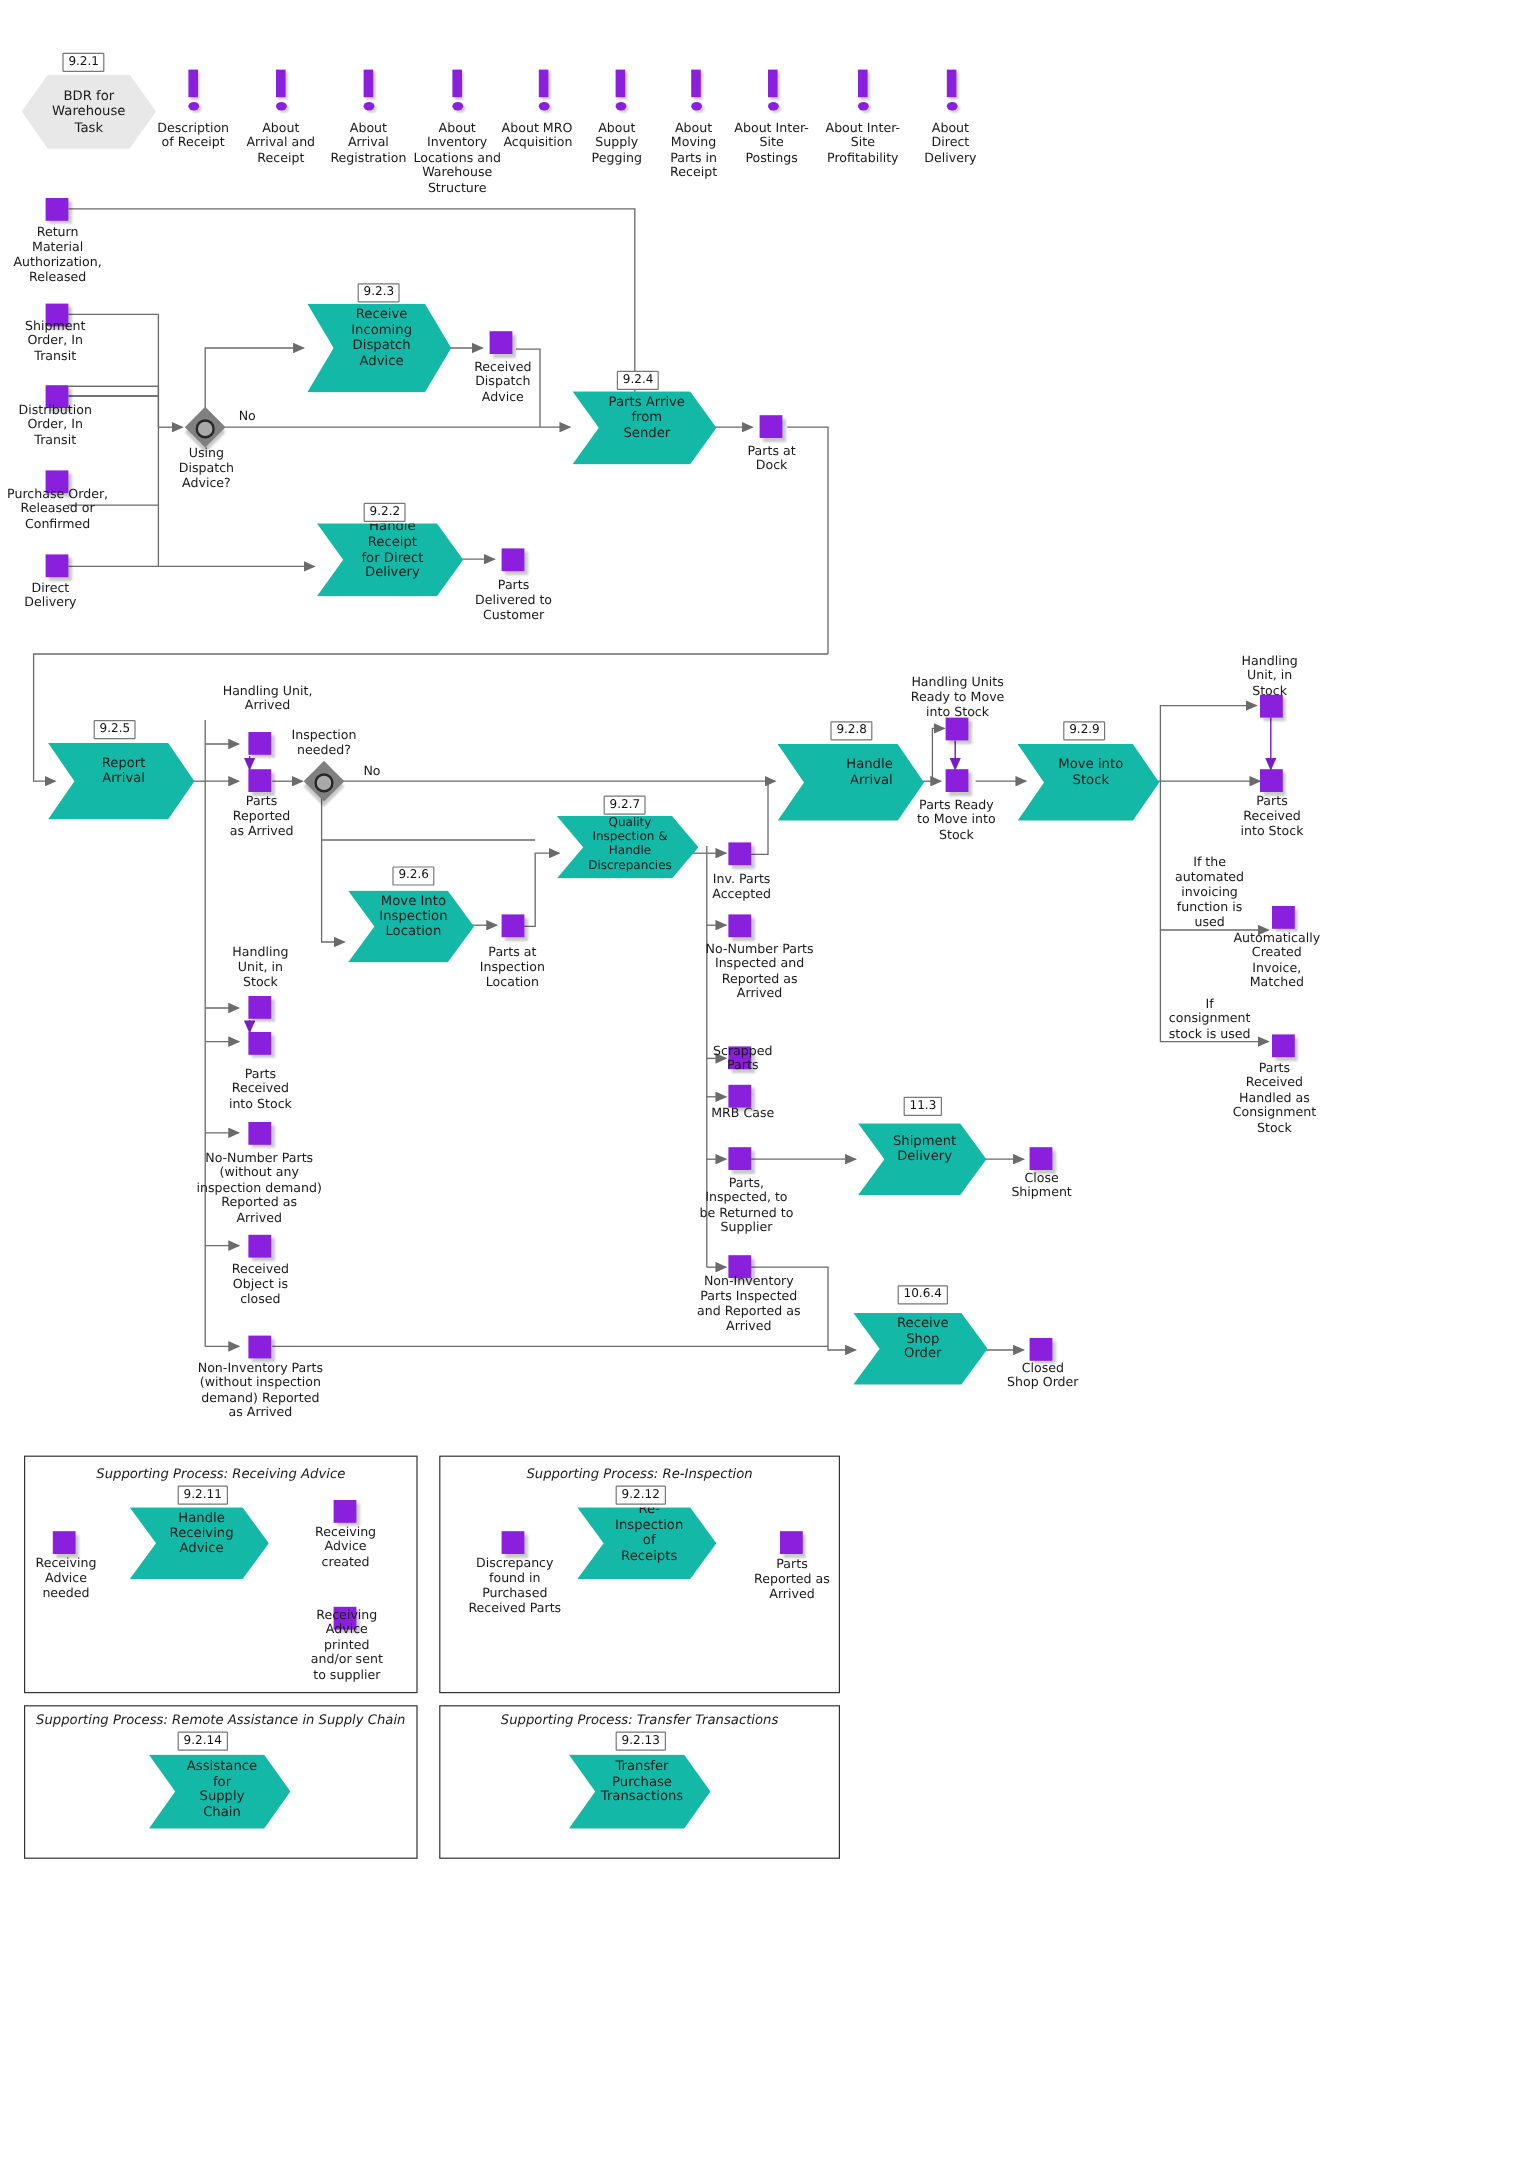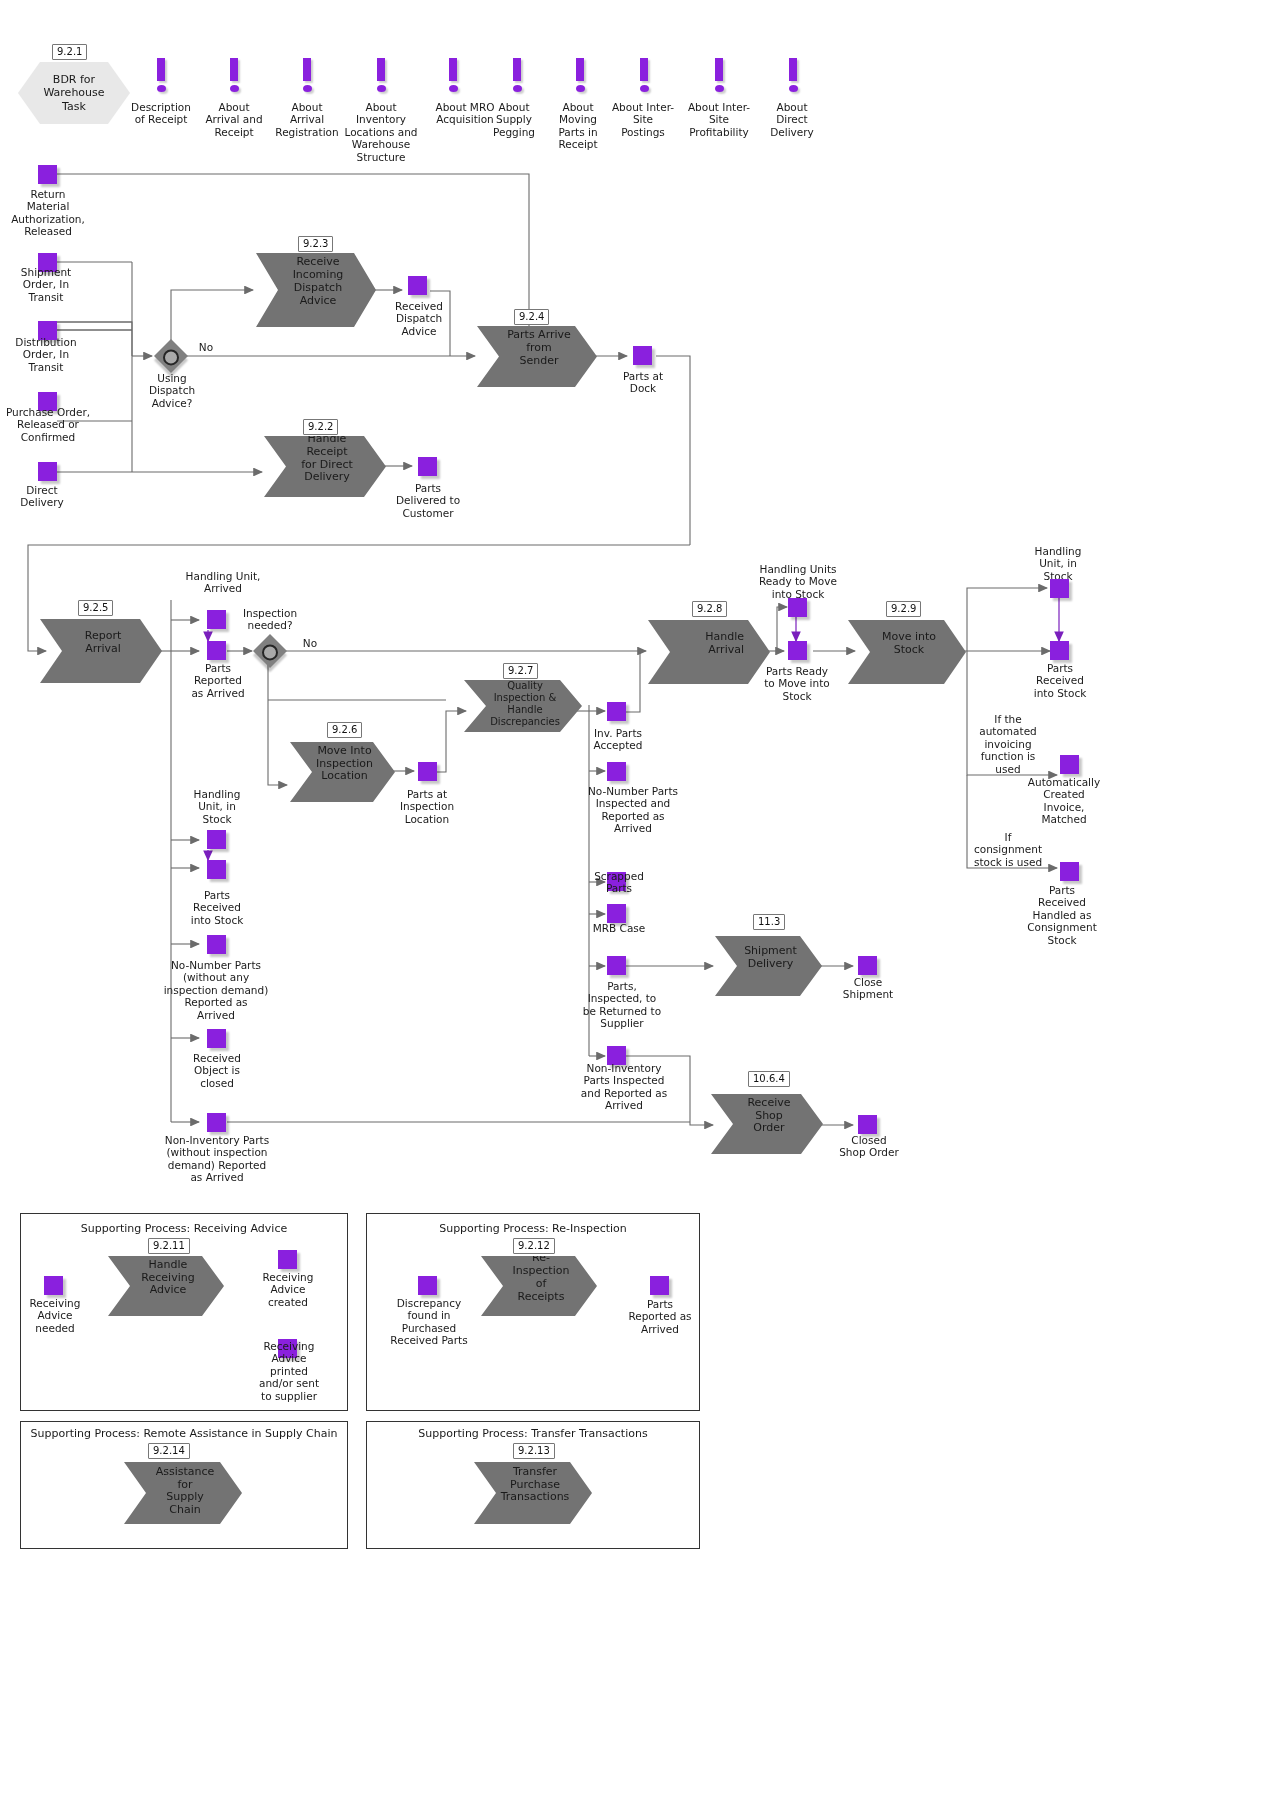--- a/index.html
+++ b/index.html
@@ -18,21 +18,21 @@
     position:absolute; left:0; top:12px; width:1114px; height:28px;
     background:#8A20DE; color:#fff;
     font-weight:bold; font-size:13px;
     display:flex; align-items:center; justify-content:center;
     letter-spacing:.2px;
   }
 
   
   .proc {
     position:absolute;
-    background:#737373;
+    background:#14b8a6;
     color:#1a1a1a;
     display:flex; align-items:center; justify-content:center;
     text-align:center; line-height:1.18; font-size:11px;
     clip-path: polygon(0 0, calc(100% - 22px) 0, 100% 50%, calc(100% - 22px) 100%, 0 100%, 22px 50%);
     filter: drop-shadow(3px 3px 2px rgba(0,0,0,.22));
     padding:0 26px 16px 30px;
   }
   .proc > span { display:block; }
 
   
@@ -82,21 +82,21 @@
     box-shadow:2px 2px 2px rgba(0,0,0,.2);
   }
   .info .dot {
     width:9px; height:7px; background:#8A20DE; border-radius:50%;
     margin:4px auto 0 auto; box-shadow:2px 2px 2px rgba(0,0,0,.2);
   }
 
   
   .supbox { position:absolute; border:1px solid #333; background:#fff; }
   .supcap {
-    position:absolute; text-align:center; font-size:11px; color:#1a1a1a; white-space:nowrap;
+    position:absolute; text-align:center; font-size:11px; color:#1a1a1a; white-space:nowrap;font-style:italic;
   }
 </style>
 </head>
 <body>
 
 <div id="canvas">
 
   <svg class="wires" viewBox="0 0 1280 1805">
     <defs>
       <marker id="ah" markerWidth="9" markerHeight="8" refX="8" refY="4" orient="auto">
@@ -252,21 +252,21 @@
     <div class="lbl" style="left:338px; top:101px; width:86px;">About
 Inventory
 Locations and
 Warehouse
 Structure</div>
 
     <div class="info" style="left:445px; top:58px;">
       <div class="bar"></div>
       <div class="dot"></div>
     </div>
-    <div class="lbl" style="left:424px; top:101px; width:82px;">About MRO
+    <div class="lbl" style="left:395px; top:101px; width:82px;text-align:right;">About MRO
 Acquisition</div>
 
     <div class="info" style="left:509px; top:58px;">
       <div class="bar"></div>
       <div class="dot"></div>
     </div>
     <div class="lbl" style="left:483px; top:101px; width:62px;">About
 Supply
 Pegging</div>
 

